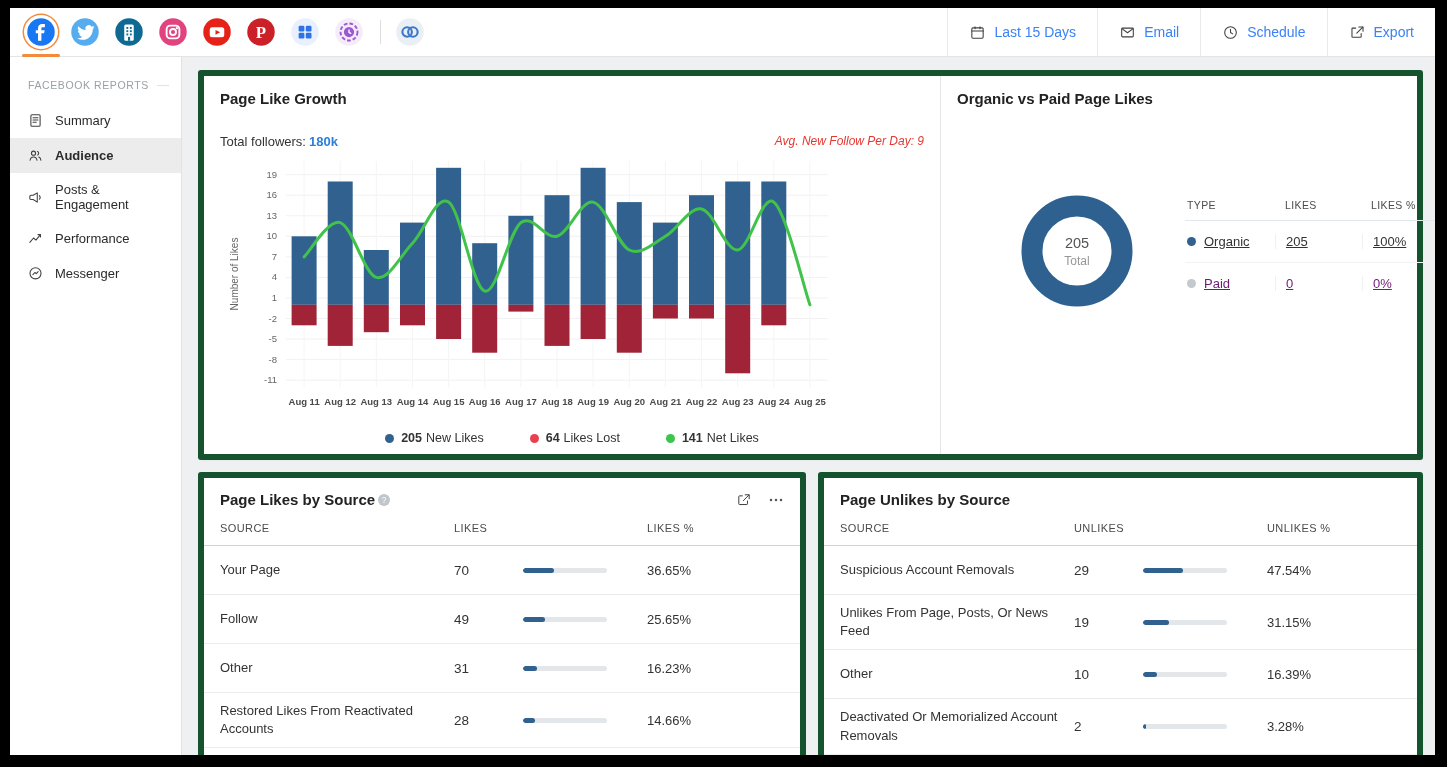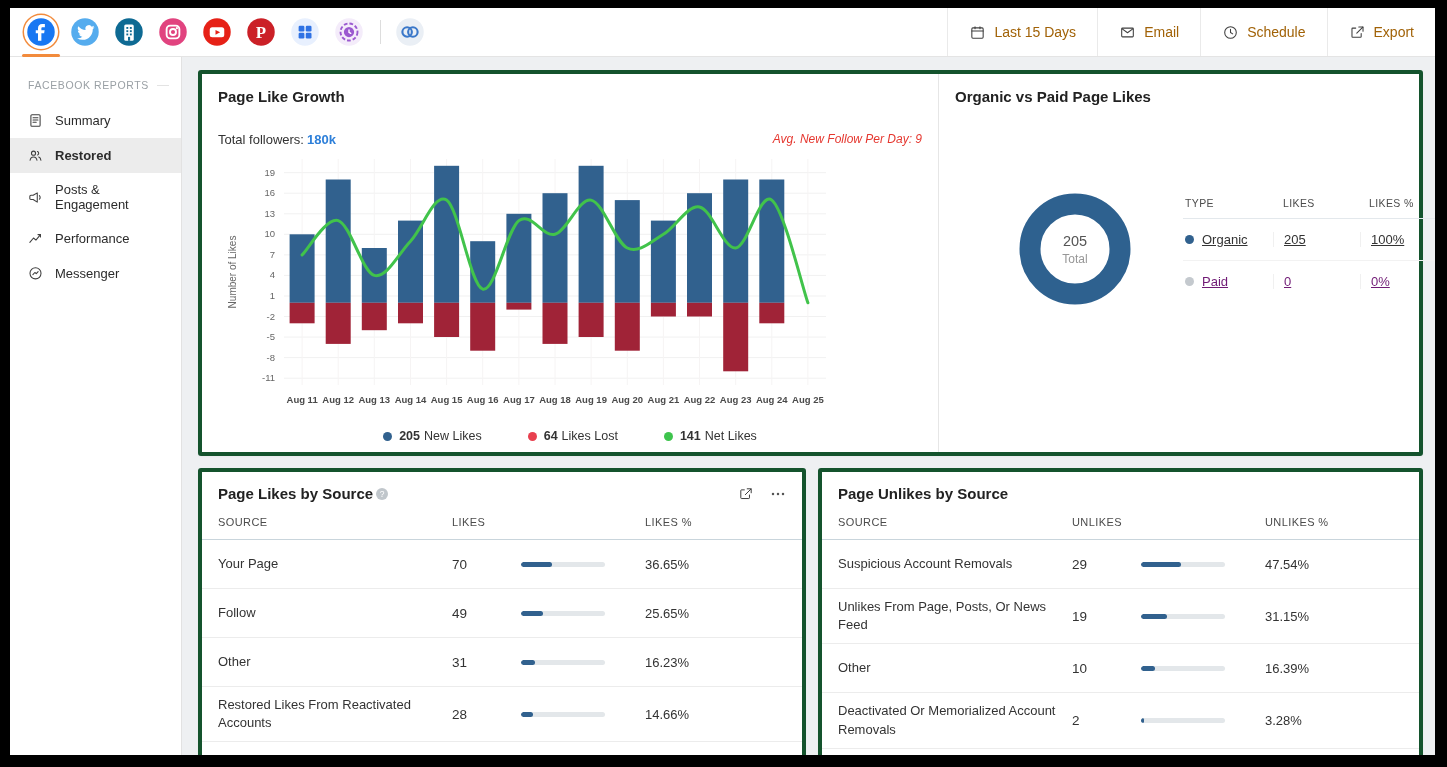--- a/index.html
+++ b/index.html
@@ -11,34 +11,34 @@
   .topbar{height:48px;background:#fff;border-bottom:1px solid #e4e4e4;display:flex;align-items:stretch;padding-left:14px;}
   .ch-list{display:flex;align-items:center;}
   .ch{width:34px;height:34px;border-radius:50%;display:flex;align-items:center;justify-content:center;
       margin-right:10px;cursor:pointer;position:relative;}
   .ch svg{width:30px;height:30px;display:block;}
   .ch.active{box-shadow:0 0 0 1.5px #F28B3C;}
   .ch.active::after{content:"";position:absolute;left:-2px;right:-2px;bottom:-8px;height:3px;background:#F28B3C;border-radius:2px;}
   .ch-divider{width:1px;height:24px;background:#ddd;margin:0 12px 0 4px;align-self:center;}
   .tb-right{margin-left:auto;display:flex;align-items:stretch;}
   .tb-btn{display:flex;align-items:center;gap:8px;padding:0 21px;border-left:1px solid #eaeaea;
-          font-size:14px;color:#a16207;cursor:pointer;white-space:nowrap;background:#fff;}
+          font-size:14px;color:#3b82f6;cursor:pointer;white-space:nowrap;background:#fff;}
   .tb-btn svg{flex:none;}
 
   
   .main{display:flex;height:calc(100% - 49px);}
   .sidebar{width:171px;flex:none;background:#fff;border-right:1px solid #e2e2e2;padding-top:12px;}
   .sb-title{font-size:10.5px;letter-spacing:.6px;color:#9aa0a5;padding:10px 12px 12px 18px;display:flex;align-items:center;gap:8px;}
   .sb-title::after{content:"";flex:1;height:1px;background:#e3e3e3;}
   .sb-item{display:flex;align-items:center;gap:11px;padding:9px 10px 9px 17px;font-size:13px;color:#2b2b2b;cursor:pointer;}
   .sb-item .sb-ic{width:17px;height:17px;flex:none;display:flex;}
   .sb-item.active{background:#ececec;font-weight:bold;}
 
   .content{flex:1;padding:13px 12px 0 16px;overflow:hidden;}
-  .card{background:#fff;border:4px solid #14532d;border-radius:3px;box-shadow:0 1px 2px rgba(0,0,0,.03);}
+  .card{background:#fff;border:6px solid #14532d;border-radius:3px;box-shadow:0 1px 2px rgba(0,0,0,.03);}
 
   
   .card-top{display:flex;height:378px;margin-bottom:12px;}
   .growth{width:737px;flex:none;border-right:1px solid #e6e6e6;padding:14px 16px 0 16px;box-sizing:border-box;}
   .panel-title{font-size:15px;font-weight:bold;color:#222;}
   .growth-sub{display:flex;justify-content:space-between;align-items:flex-start;margin-top:27px;}
   .followers{font-size:13px;color:#333;}
   .followers b{color:#2D7FD9;margin-left:3px;}
   .avg-note{font-size:12px;font-style:italic;color:#E5372F;}
   .chart-wrap{margin-top:2px;}
@@ -224,21 +224,21 @@
             <span>Summary</span>
           </div>
           <div class="sb-item active">
             <span class="sb-ic">
               <svg viewBox="0 0 24 24" width="17" height="17" fill="none" stroke="#3f3f3f" stroke-width="1.5" stroke-linecap="round" stroke-linejoin="round">
                 <circle cx="9.2" cy="8.7" r="2.9"></circle>
                 <path d="M4.4 18.8c.3-3 2.3-4.8 4.8-4.8s4.5 1.8 4.8 4.8"></path>
                 <path d="M14.8 6.4a2.6 2.6 0 0 1 .2 4.8M16.6 14.1c1.7.6 2.8 2.1 3 4.7"></path>
               </svg>
             </span>
-            <span>Restored</span>
+            <span>Audience</span>
           </div>
           <div class="sb-item">
             <span class="sb-ic">
               <svg viewBox="0 0 24 24" width="17" height="17" fill="none" stroke="#3f3f3f" stroke-width="1.5" stroke-linecap="round" stroke-linejoin="round">
                 <path d="M14.5 5.5v13l-5.8-3.6H5.6A1.6 1.6 0 0 1 4 13.3v-3a1.6 1.6 0 0 1 1.6-1.6h3.1l5.8-3.2z"></path>
                 <path d="M17.5 9.3a3.6 3.6 0 0 1 0 5.1"></path>
               </svg>
             </span>
             <span>Posts &amp; Engagement</span>
           </div>

